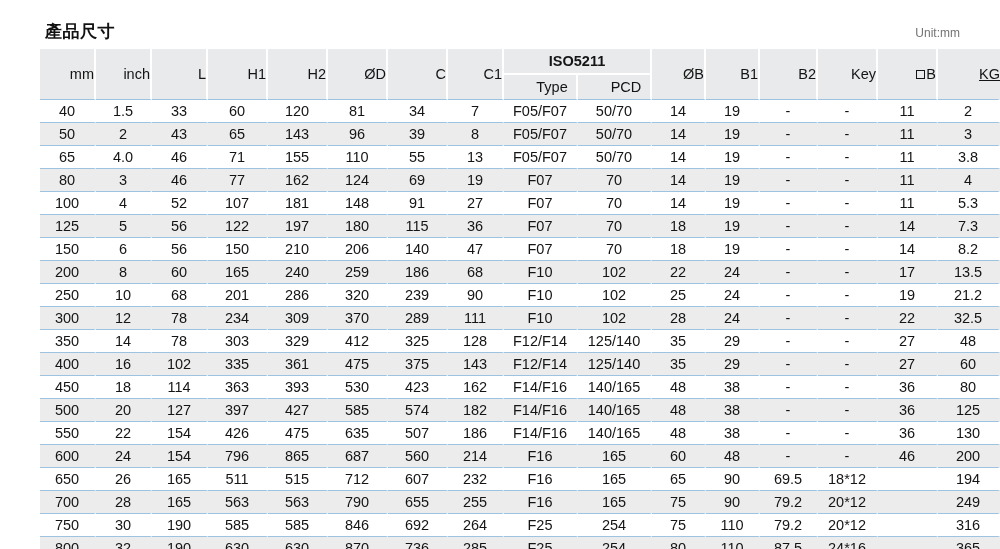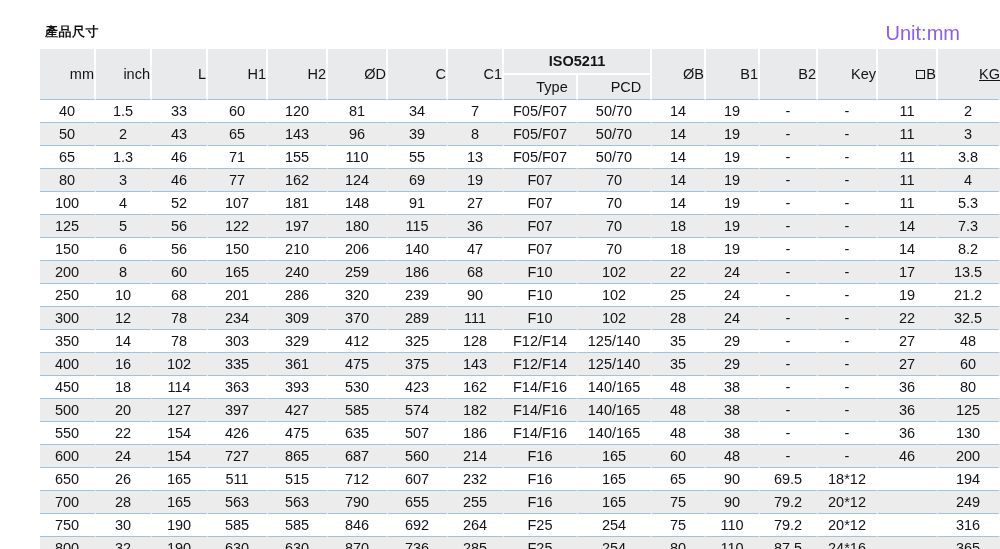--- a/index.html
+++ b/index.html
@@ -26,33 +26,33 @@
     position: absolute;
     left: 40px;
     top: 21px;
     width: 920px;
     height: 26px;
   }
   .doc-title {
     position: absolute;
     left: 5px;
     top: 0;
-    font-size: 13px;
+    font-size: 17px;
     font-weight: bold;
     letter-spacing: 0.5px;
     color: #111111;
     line-height: 22px;
     white-space: nowrap;
   }
   .unit-label {
     position: absolute;
     right: 0px;
     top: 2px;
-    font-size: 20px;
-    color: #8b5cf6;
+    font-size: 12px;
+    color: #737373;
     line-height: 20px;
     white-space: nowrap;
   }
 
   
   .table-wrap {
     position: absolute;
     left: 40px;
     top: 49px;
     width: 920px;
@@ -217,21 +217,21 @@
             <td>50/70</td>
             <td>14</td>
             <td>19</td>
             <td>-</td>
             <td>-</td>
             <td>11</td>
             <td>3</td>
           </tr>
           <tr class="odd">
             <td>65</td>
-            <td>1.3</td>
+            <td>4.0</td>
             <td>46</td>
             <td>71</td>
             <td>155</td>
             <td>110</td>
             <td>55</td>
             <td>13</td>
             <td>F05/F07</td>
             <td>50/70</td>
             <td>14</td>
             <td>19</td>
@@ -453,21 +453,21 @@
             <td>38</td>
             <td>-</td>
             <td>-</td>
             <td>36</td>
             <td>130</td>
           </tr>
           <tr class="even">
             <td>600</td>
             <td>24</td>
             <td>154</td>
-            <td>727</td>
+            <td>796</td>
             <td>865</td>
             <td>687</td>
             <td>560</td>
             <td>214</td>
             <td>F16</td>
             <td>165</td>
             <td>60</td>
             <td>48</td>
             <td>-</td>
             <td>-</td>

